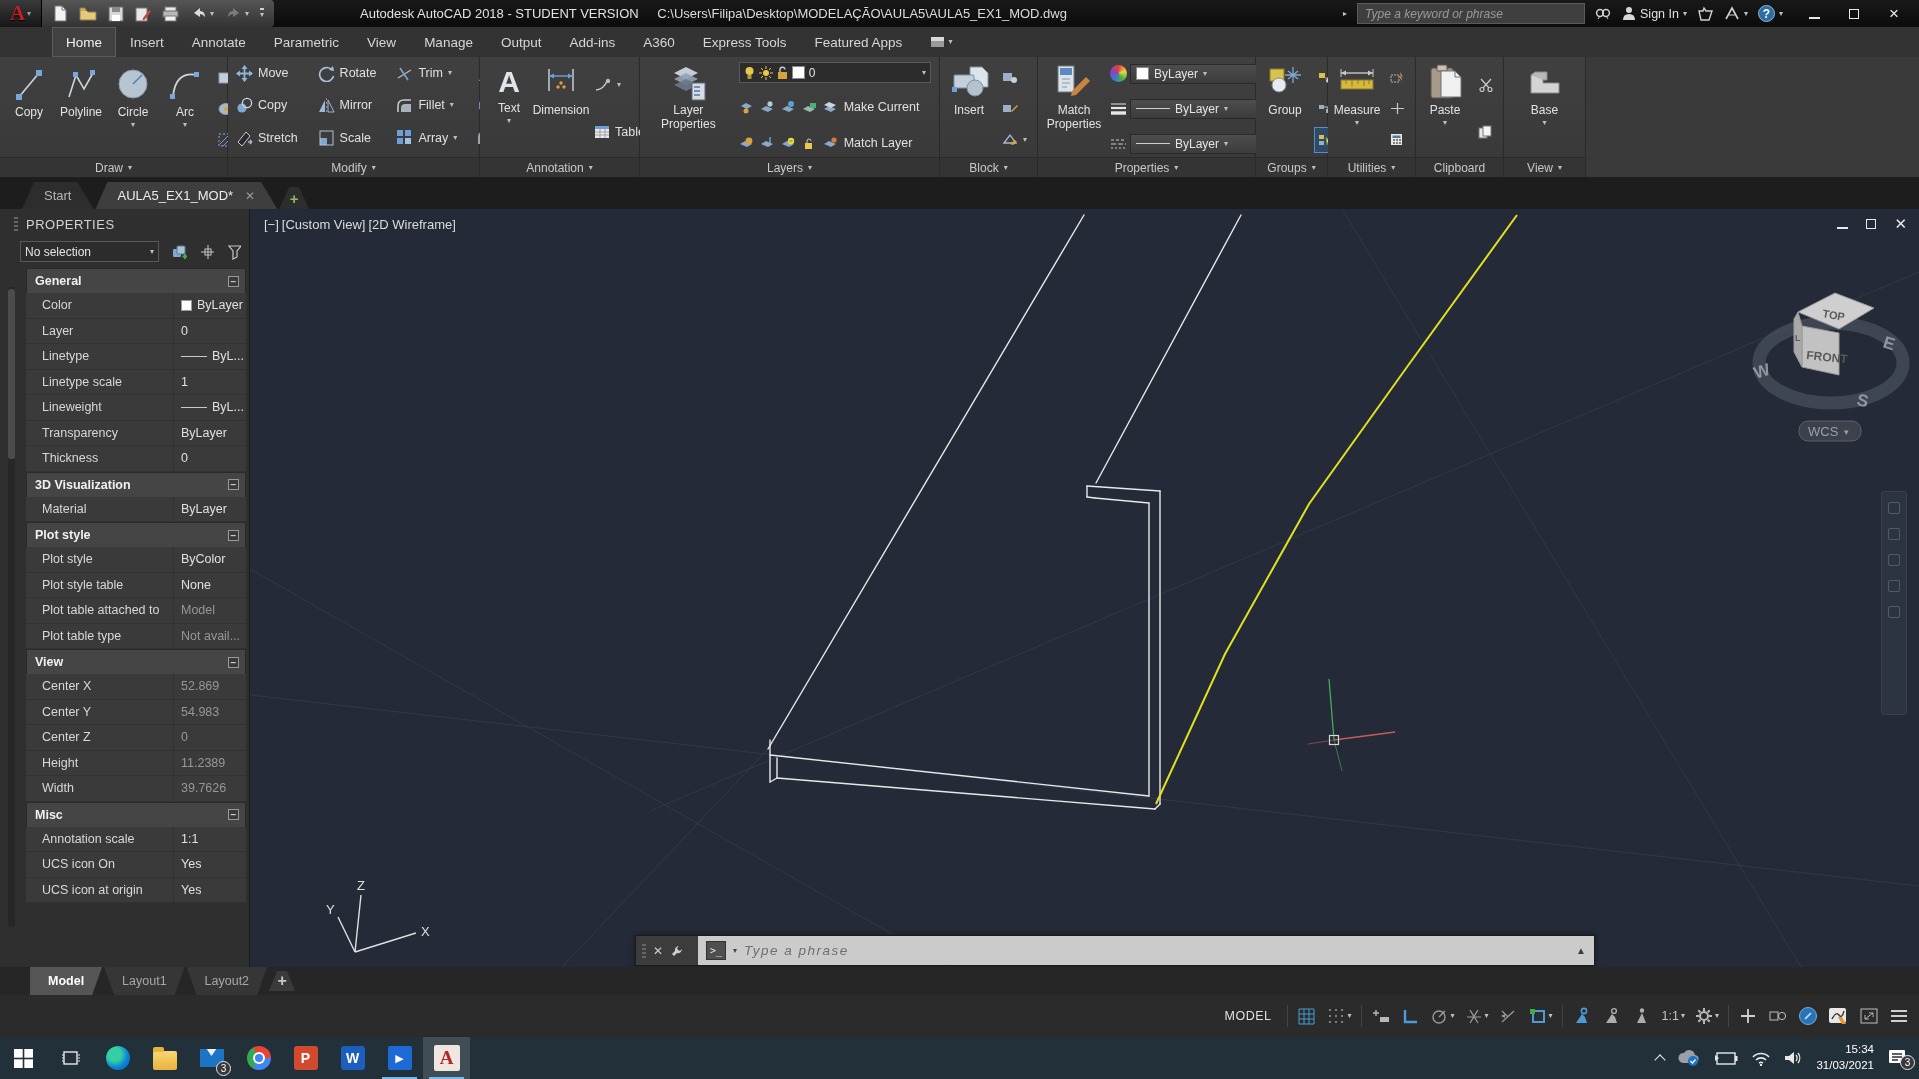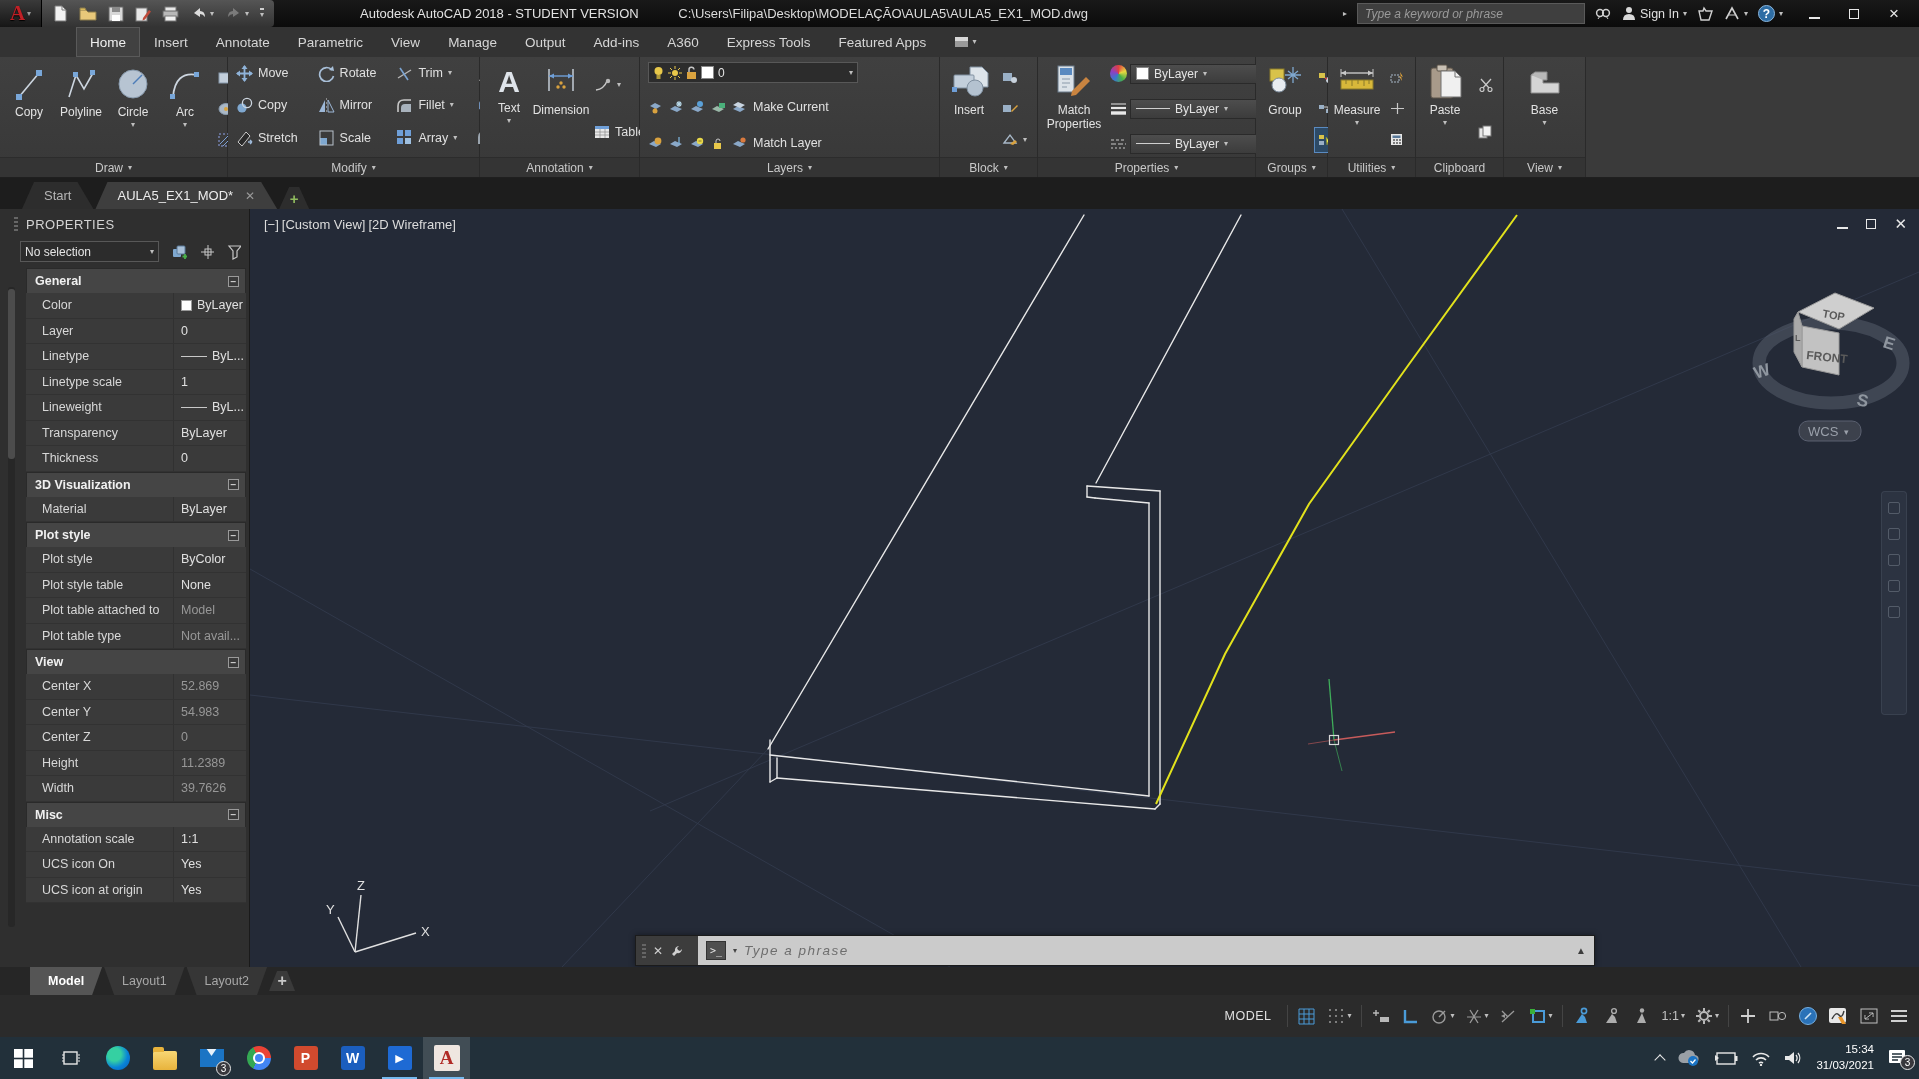--- a/index.html
+++ b/index.html
@@ -9,36 +9,36 @@
   svg{display:block}
 
   
   .titlebar{height:27px;background:linear-gradient(#191919,#0b0b0b);display:flex;align-items:center;color:#d8d8d8;position:relative}
   .app-btn{width:42px;height:27px;background:linear-gradient(#3a3a3a,#161616);display:flex;align-items:center;justify-content:center;border-right:1px solid #000}
   .app-btn .a{color:#c02026;font-size:21px;font-weight:bold;font-family:"Liberation Serif",serif;text-shadow:0 1px 1px #000}
   .app-btn .car{margin-left:2px;color:#999}
   .qat{display:flex;align-items:center;height:27px;background:linear-gradient(#555,#333);border-radius:0 4px 4px 0;padding:0 10px;gap:11px}
   .qat .qi{display:flex;align-items:center;gap:2px;cursor:default}
   .title-text{position:absolute;left:360px;font-size:13px;color:#e2e2e2;white-space:nowrap}
-  .title-text .path{margin-left:36px;color:#dcdcdc}
+  .title-text .path{margin-left:15px;color:#dcdcdc}
   .tb-right{position:absolute;right:8px;display:flex;align-items:center;gap:10px;height:27px}
   .searchbox{width:228px;height:21px;background:#3f3f3f;border:1px solid #5a5a5a;color:#fef9c3;
     font-style:italic;font-size:12px;padding:0 7px;font-family:"Liberation Sans",sans-serif}
   .searchbox::placeholder{color:#9a9a9a;font-style:italic}
   .tb-ic{color:#cfcfcf;font-size:13px;display:flex;align-items:center;gap:4px}
   .signin{font-size:12.5px;color:#e0e0e0}
   .helpq{width:17px;height:17px;border-radius:50%;background:#2e6da4;color:#fff;font-size:12px;font-weight:bold;
     display:flex;align-items:center;justify-content:center;border:1px solid #8ab6dd}
   .winbtns{display:flex;align-items:center;gap:26px;margin-left:14px;padding-right:10px}
   .winbtn{color:#e8e8e8;font-size:14px;width:14px;text-align:center}
   .minic{display:inline-block;width:11px;border-bottom:2px solid #e8e8e8;height:8px}
   .restic{display:inline-block;width:10px;height:10px;border:1.5px solid #e8e8e8}
 
   
-  .ribbon-tabs{height:30px;background:#333;display:flex;align-items:stretch;padding-left:76px;color:#d6d6d6;font-size:13.5px}
+  .ribbon-tabs{height:30px;background:#333;display:flex;align-items:stretch;padding-left:52px;color:#d6d6d6;font-size:13.5px}
   .rtab{display:flex;align-items:center;padding:0 14px;cursor:default}
   .rtab.active{background:#414141;box-shadow:inset 0 0 0 1px #5a5a5a;color:#f0f0f0}
   .ribbon-state{display:flex;align-items:center;gap:3px;margin-left:14px;color:#b8b8b8}
 
   
   .ribbon{height:121px;background:#3a3a3a;display:flex;border-bottom:1px solid #1f1f1f}
   .panel{display:flex;flex-direction:column;border-right:1px solid #2a2a2a;background:linear-gradient(#404040,#383838)}
   .panel-body{flex:1;display:flex;align-items:stretch;padding:3px 4px 0 4px;gap:2px}
   .panel-label{height:20px;display:flex;align-items:center;justify-content:center;gap:5px;
     font-size:12px;color:#c9c9c9;background:#343434;border-top:1px solid #2c2c2c}
@@ -479,20 +479,30 @@
       </div>
     </div>
     <div class="panel-label">
         <span>Annotation</span>
         <span class="car">▾</span>
       </div>
   </div>
 
   <div class="panel" style="width:300px">
     <div class="panel-body">
+      <div class="bigbtn" style="min-width:68px">
+        <svg width="40" height="40">
+            <path d="M6 10l12-6 12 6-12 6z" fill="#c3cdd8"></path>
+            <path d="M6 16l12-6 12 6-12 6z" fill="#93a3b3" opacity=".9"></path>
+            <path d="M6 22l12-6 12 6-12 6z" fill="#68788a" opacity=".9"></path>
+            <rect x="24" y="20" width="13" height="17" fill="#d8dde2" stroke="#5a6a7a"></rect>
+            <path d="M26 24h6M26 28h6M26 32h6" stroke="#4a7ab0" stroke-width="1.6"></path>
+          </svg>
+        <span class="blabel">Layer Properties</span>
+      </div>
       <div class="lay-right">
         <div class="combo">
           <svg width="11" height="14">
               <circle cx="5.5" cy="5" r="4" fill="#e8c84a"></circle>
               <rect x="3.5" y="9" width="4" height="4" fill="#b09a3a"></rect>
             </svg>
           <svg width="14" height="14">
               <circle cx="7" cy="7" r="3" fill="#e8c84a"></circle>
               <path d="M7 0v3M7 11v3M0 7h3M11 7h3M2 2l2 2M10 10l2 2M12 2l-2 2M4 10l-2 2" stroke="#e8c84a"></path>
             </svg>

